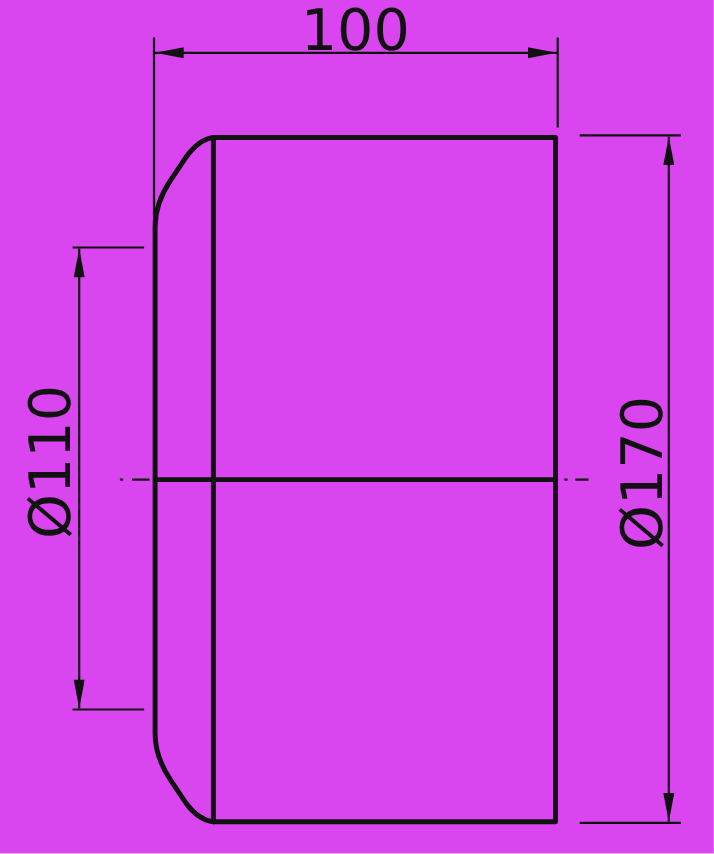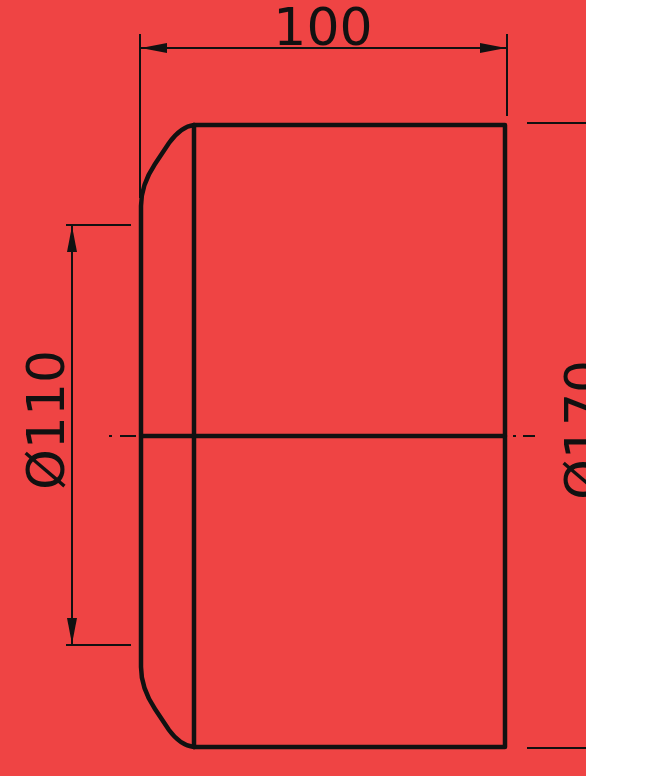--- a/index.html
+++ b/index.html
@@ -2,23 +2,23 @@
 <html><head>
 <meta charset="utf-8">
 <style>
   html, body {
     margin: 0;
     padding: 0;
     background: #ffffff;
   }
   .canvas {
     position: relative;
-    width: 586px;
+    width: 649px;
     height: 776px;
-    background: #ef4444;
+    background: #d946ef;
     overflow: hidden;
   }
   svg { display: block; }
   .thick {
     stroke: #111111;
     stroke-width: 4.5;
     fill: none;
     stroke-linecap: round;
     stroke-linejoin: round;
   }

